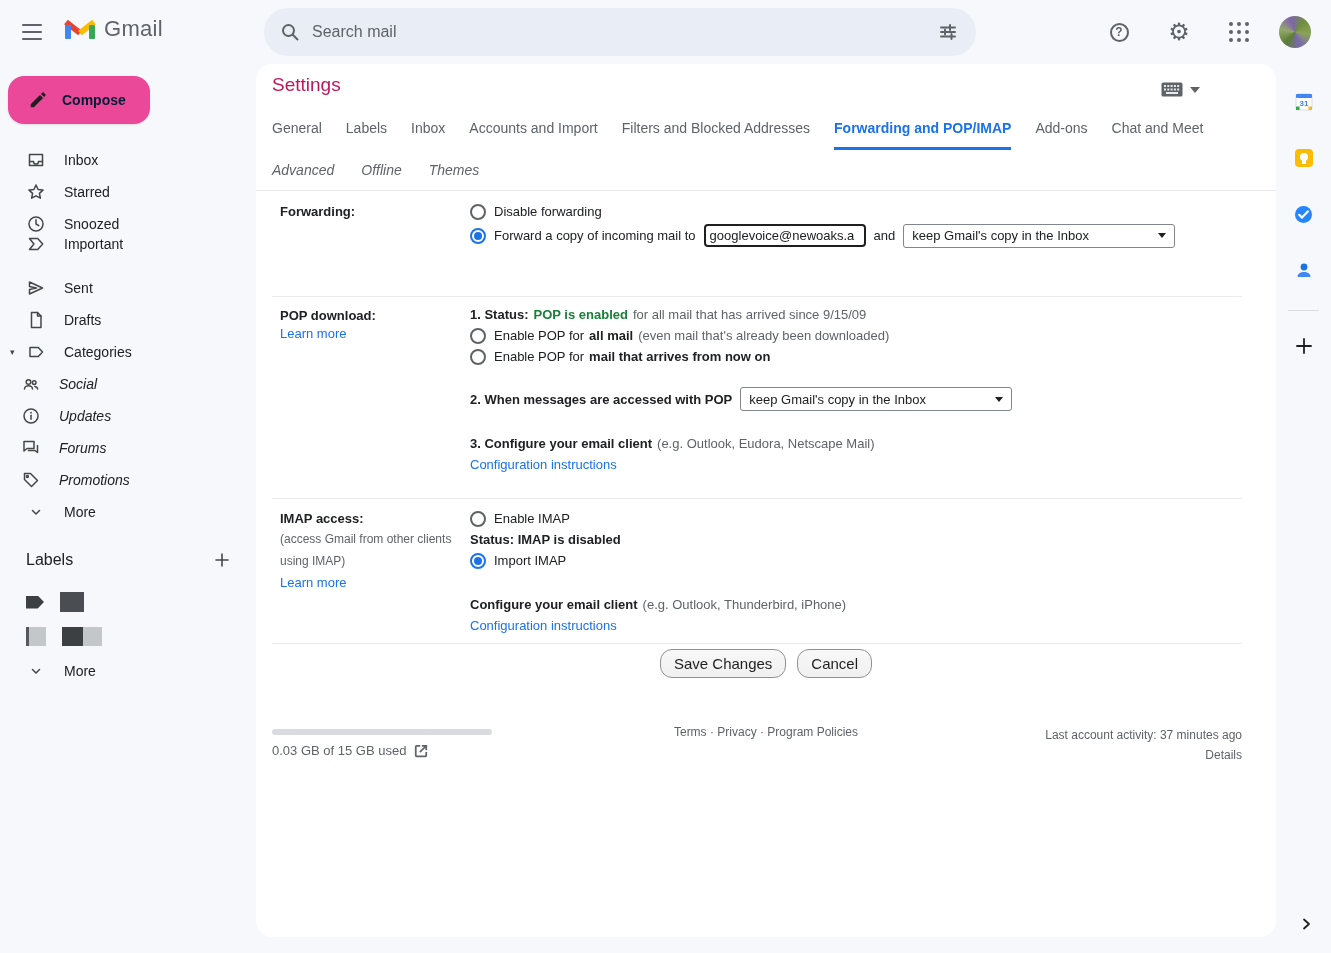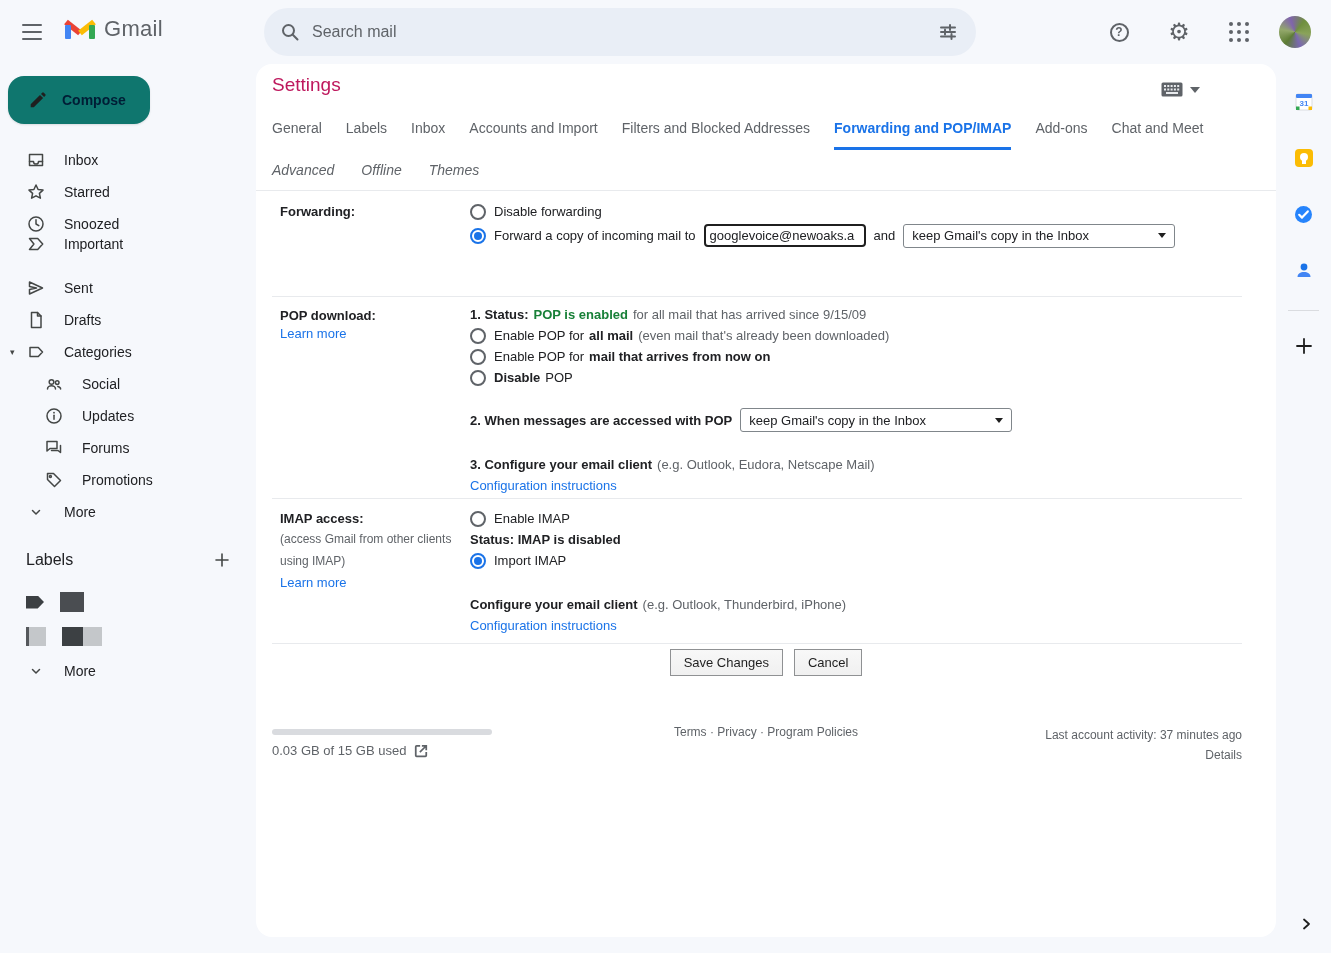--- a/index.html
+++ b/index.html
@@ -18,24 +18,24 @@
   .tb-icons { position:absolute; right:20px; top:0; height:64px; display:flex; align-items:center; gap:20px; }
   .iconbtn { width:40px; height:40px; border-radius:50%; display:flex; align-items:center; justify-content:center; cursor:pointer; }
   .help-circle { width:19px; height:19px; border:2px solid #5f6368; border-radius:50%; color:#5f6368; font-size:12px; font-weight:bold; display:flex; align-items:center; justify-content:center; }
   .gear-glyph { font-size:24px; color:#5f6368; line-height:1; }
   .apps-grid { display:grid; grid-template-columns:repeat(3,4px); grid-template-rows:repeat(3,4px); gap:4px; }
   .apps-grid i { background:#5f6368; border-radius:50%; }
   .avatar { width:32px; height:32px; border-radius:50%; background:conic-gradient(from 40deg,#6f8f3e,#8aa35a,#7a68b0,#5d7c34,#93a86b,#8064ad,#6f8f3e); cursor:pointer; }
 
   
   .sidebar { position:absolute; left:0; top:64px; width:256px; height:889px; }
-  .compose { position:absolute; left:8px; top:12px; width:142px; height:48px; background:#0f766e; border-radius:16px; display:flex; align-items:center; gap:14px; padding-left:20px; cursor:pointer; box-shadow:0 1px 2px rgba(60,64,67,.15); }
+  .compose { position:absolute; left:8px; top:12px; width:142px; height:48px; background:#ec4899; border-radius:16px; display:flex; align-items:center; gap:14px; padding-left:20px; cursor:pointer; box-shadow:0 1px 2px rgba(60,64,67,.15); }
   .compose-label { font-size:14px; font-weight:bold; color:#001d35; }
   .nav-item { position:absolute; left:0; width:248px; height:32px; display:flex; align-items:center; gap:18px; padding-left:26px; font-size:14px; color:#202124; cursor:pointer; border-radius:0 16px 16px 0; }
-  .nav-item.sub { padding-left:44px; }
+  .nav-item.sub { padding-left:21px;font-style:italic; }
   .nav-icon { width:20px; height:20px; flex:none; display:flex; align-items:center; justify-content:center; }
   .nav-icon svg { stroke:#444746; fill:none; stroke-width:1.5; stroke-linecap:round; stroke-linejoin:round; }
   .expander { position:absolute; left:10px; font-size:9px; color:#444746; }
   .labels-head { position:absolute; left:26px; top:486px; width:206px; display:flex; align-items:center; justify-content:space-between; }
   .labels-title { font-size:16px; color:#202124; }
   .label-row { position:absolute; left:26px; display:flex; align-items:center; gap:16px; }
   .redact { display:inline-block; }
   .tag-shape { width:18px; height:13px; background:#3c4043; clip-path:polygon(0 0,65% 0,100% 50%,65% 100%,0 100%); }
 
   
@@ -77,21 +77,21 @@
 
   input.radio { appearance:none; -webkit-appearance:none; width:16px; height:16px; border:2px solid #5f6368; border-radius:50%; margin:0; flex:none; cursor:pointer; background:#fff; }
   input.radio:checked { border-color:#1a73e8; }
   input.radio:checked::after { content:""; display:block; width:8px; height:8px; margin:2px; border-radius:50%; background:#1a73e8; }
 
   .addr-box { height:23px; width:162px; border:2px solid #1f1f1f; border-radius:4px; background:#fff; display:inline-flex; align-items:center; padding:0 4px; overflow:hidden; white-space:nowrap; cursor:pointer; flex:none; }
   .select { height:24px; width:272px; border:1px solid #80868b; border-radius:3px; background:#fff; display:inline-flex; align-items:center; justify-content:space-between; padding:0 8px; cursor:pointer; flex:none; }
   .caret { width:0; height:0; border-left:4px solid transparent; border-right:4px solid transparent; border-top:5px solid #1f1f1f; }
 
   .btn-row { position:absolute; left:0; right:0; top:585px; display:flex; justify-content:center; gap:11px; }
-  .btn { font-family:"Liberation Sans",sans-serif; font-size:13px; color:#1f1f1f; background:linear-gradient(#f8f8f8,#f0f0f0); border:1px solid #8f9193; border-radius:0; padding:5px 13px; cursor:pointer; }
+  .btn { font-family:"Liberation Sans",sans-serif; font-size:15px; color:#1f1f1f; background:linear-gradient(#f8f8f8,#f0f0f0); border:1px solid #8f9193; border-radius:12px; padding:5px 13px; cursor:pointer; }
 
   .quota-bar { position:absolute; left:16px; top:665px; width:220px; height:6px; border-radius:3px; background:#d9dbdf; }
   .quota-text { position:absolute; left:16px; top:679px; font-size:13px; color:#5f6368; display:flex; align-items:center; gap:8px; }
   .foot-center { position:absolute; left:0; right:0; top:661px; text-align:center; font-size:12px; color:#5f6368; }
   .foot-center a { color:#5f6368; text-decoration:none; cursor:pointer; }
   .foot-right { position:absolute; right:34px; top:661px; text-align:right; font-size:12px; color:#5f6368; line-height:20px; }
 
   .chev-right { position:absolute; left:1294px; top:912px; width:24px; height:24px; display:flex; align-items:center; justify-content:center; cursor:pointer; }
 </style>
 </head>
@@ -374,25 +374,20 @@
       <input type="radio" class="radio" name="pop" style="">
       <span class="txt">Enable POP for</span>
       <b class="seg" style="margin-left:-3px">all mail</b>
       <span class="t-sec" style="margin-left:-3px">(even mail that's already been downloaded)</span>
     </div>
     <div class="line">
       <input type="radio" class="radio" name="pop" style="">
       <span class="txt">Enable POP for</span>
       <b class="seg" style="margin-left:-3px">mail that arrives from now on</b>
     </div>
-    <div class="line">
-      <input type="radio" class="radio" name="pop" style="">
-      <b class="seg">Disable</b>
-      <span class="txt" style="margin-left:-3px">POP</span>
-    </div>
     <div class="line" style="margin-top:19px;min-height:26px">
       <b class="seg">2. When messages are accessed with POP</b>
       <span class="select">
         <span>keep Gmail's copy in the Inbox</span>
         <span class="caret"></span>
       </span>
     </div>
     <div class="line" style="margin-top:21px">
       <b class="seg">3. Configure your email client</b>
       <span class="t-sec" style="margin-left:-3px">(e.g. Outlook, Eudora, Netscape Mail)</span>

